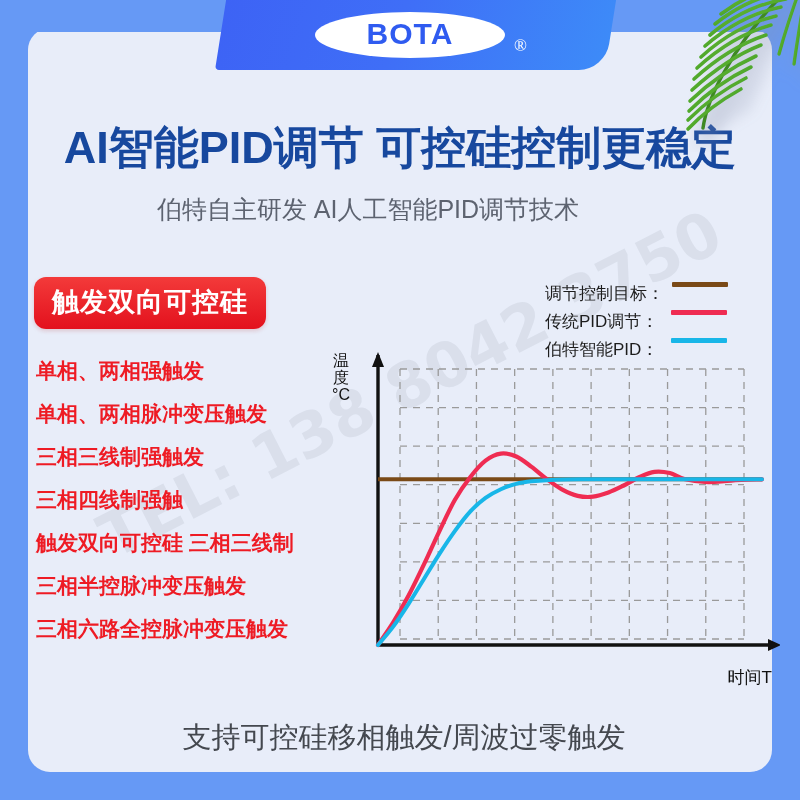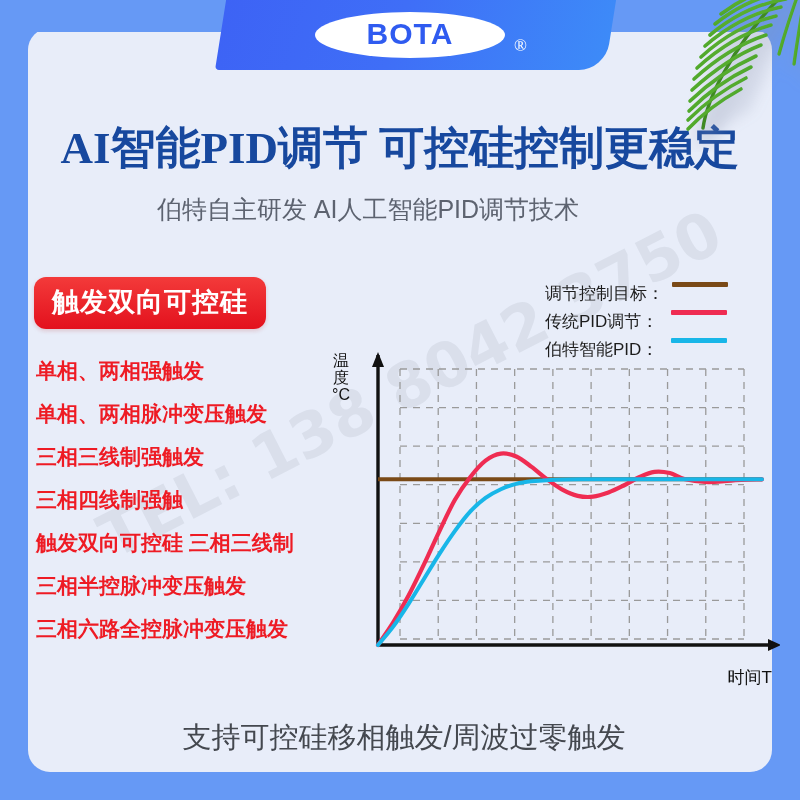--- a/index.html
+++ b/index.html
@@ -88,21 +88,20 @@
   .headline{
     position:absolute;
     left:0;top:118px;width:800px;
     text-align:center;
     font-size:45px;
     font-weight:bold;
     color:#17489e;
     letter-spacing:0px;
     white-space:nowrap;
     z-index:5;
-    font-family:Liberation Serif, serif;
   }
   .subhead{
     position:absolute;
     left:0;top:193px;width:736px;
     text-align:center;
     font-size:25px;
     color:#5d6370;
     z-index:5;
   }
 

